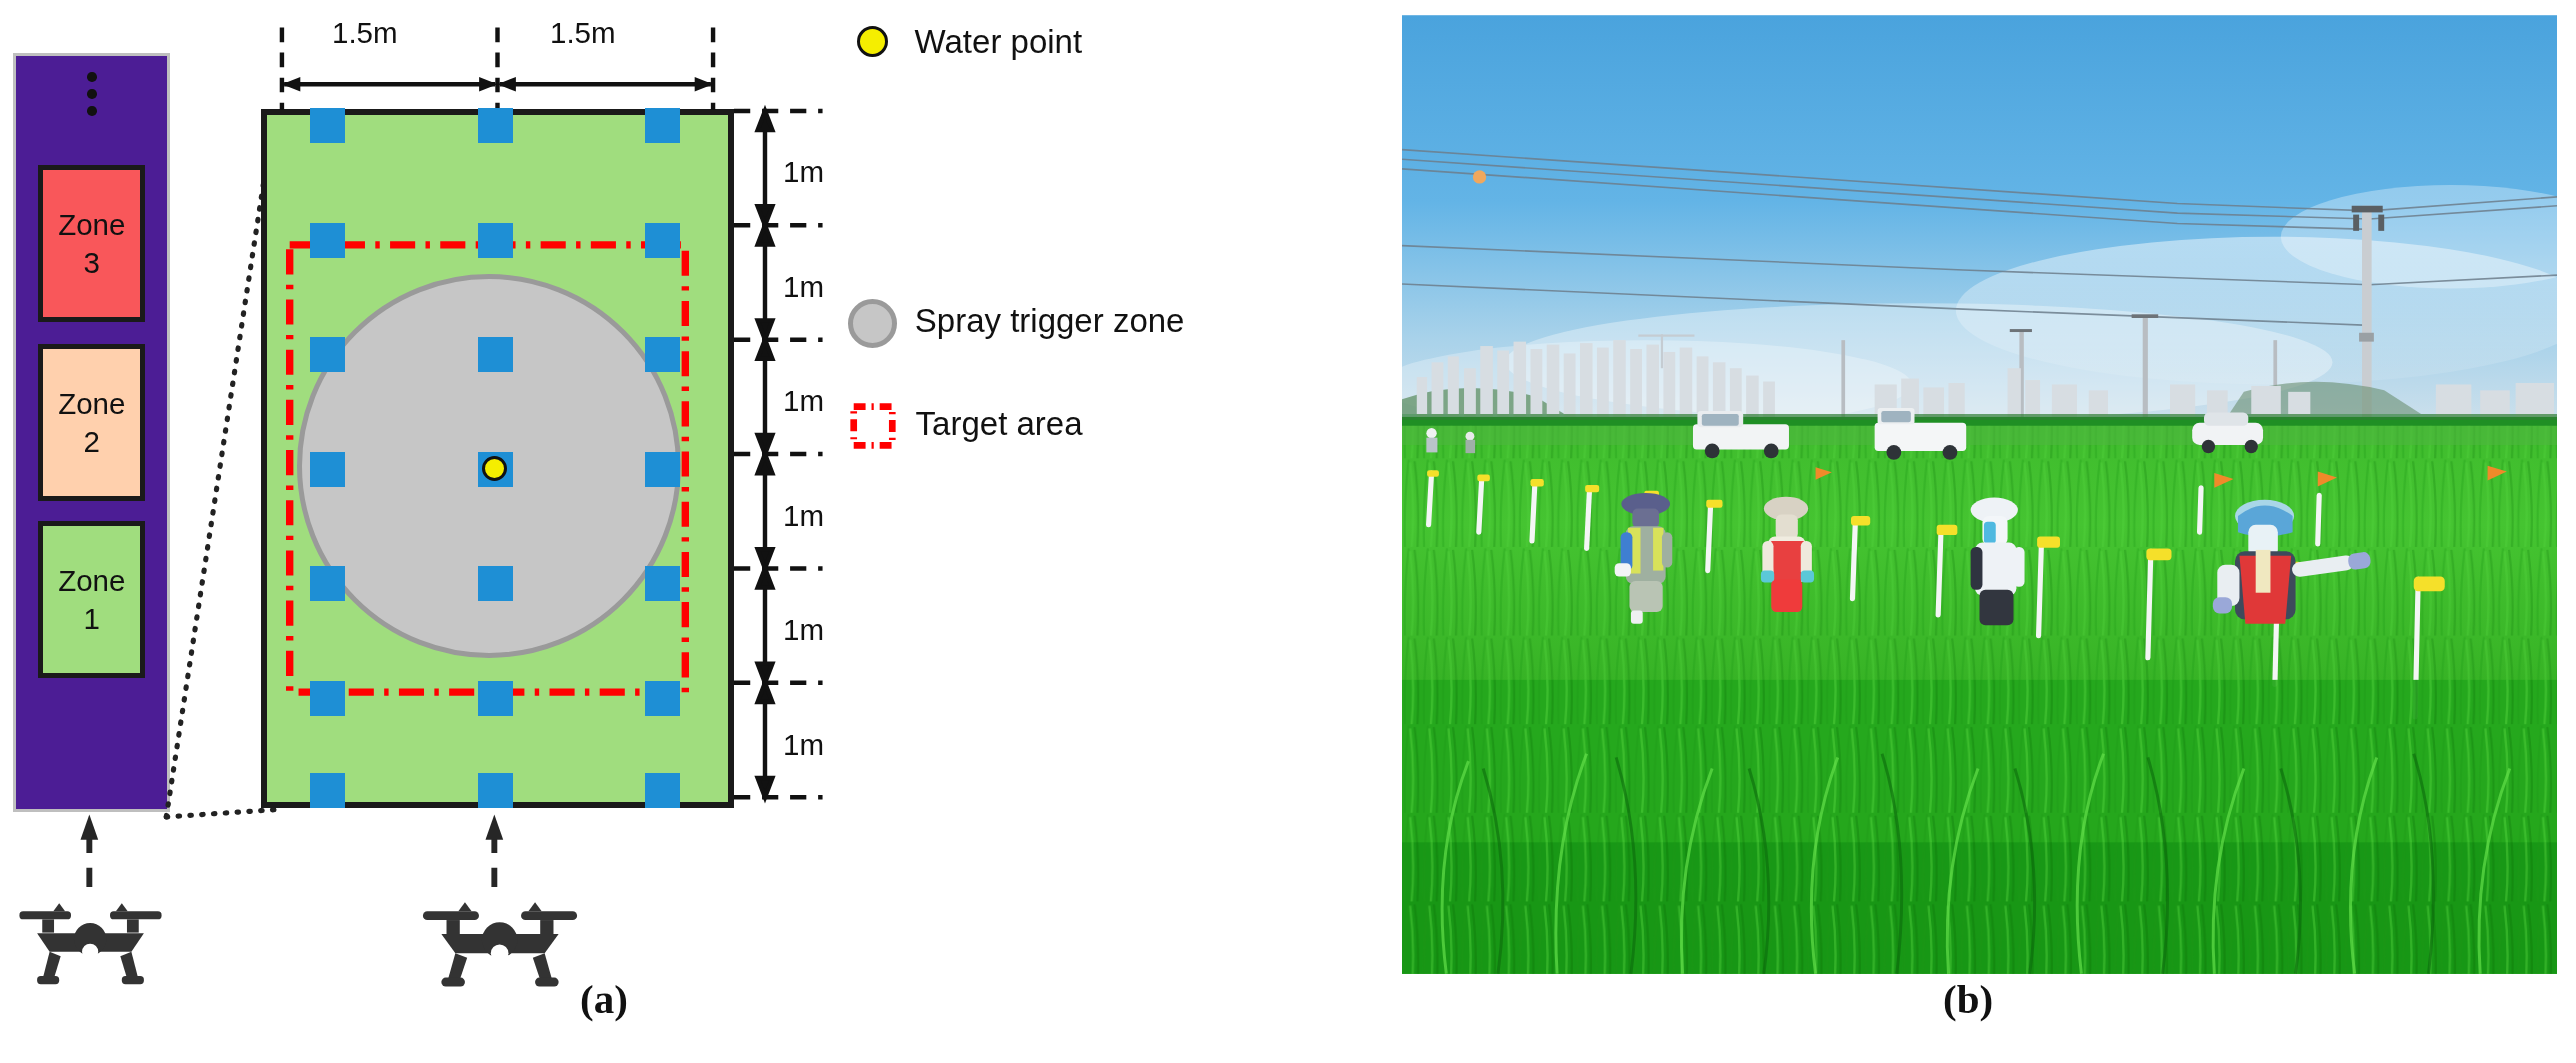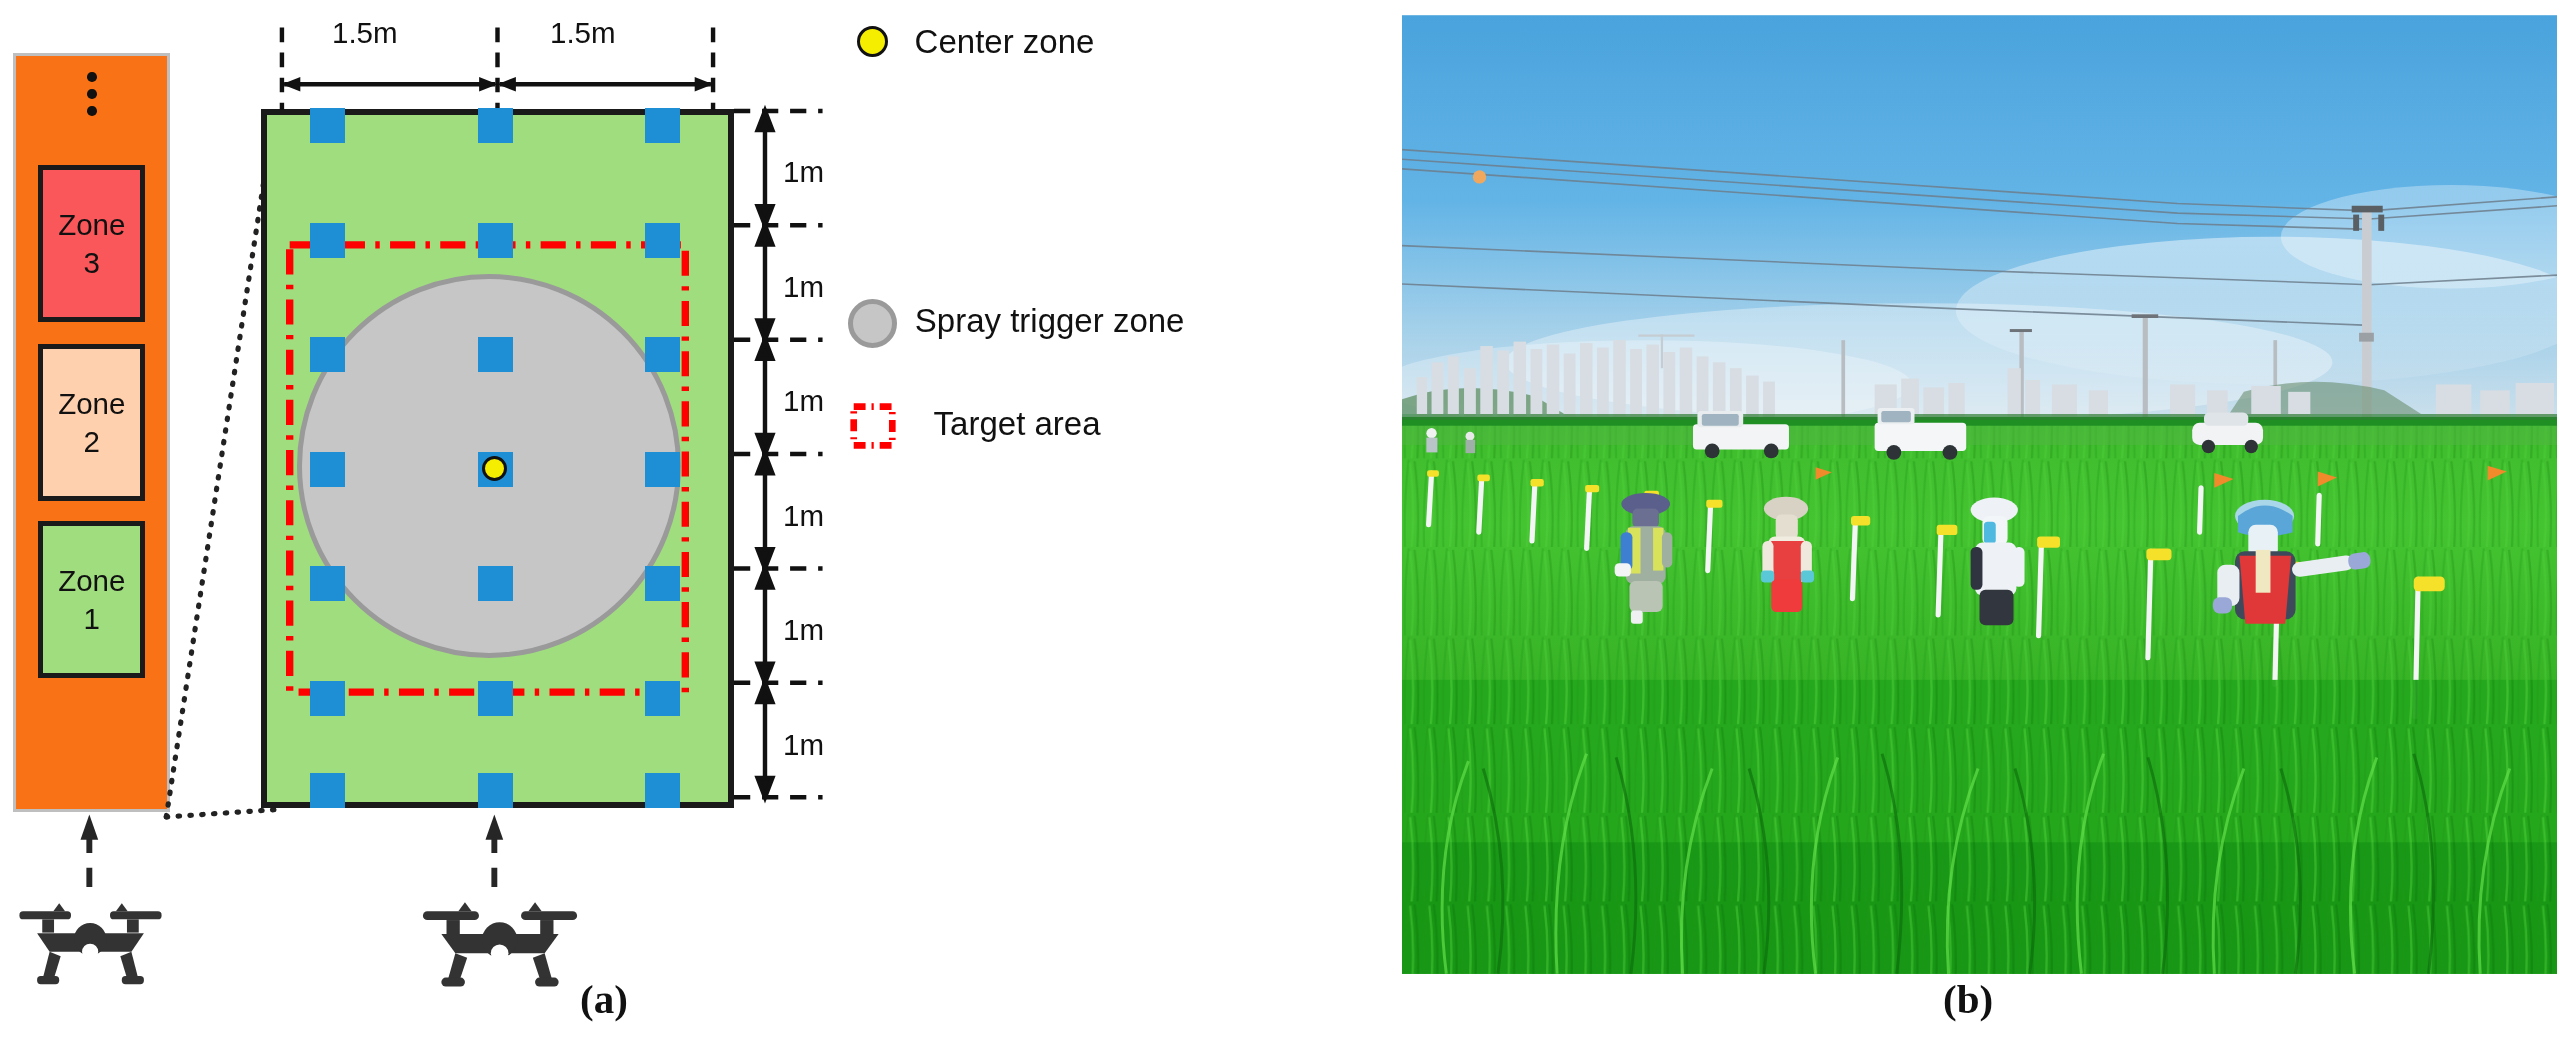--- a/index.html
+++ b/index.html
@@ -6,21 +6,21 @@
   body{width:2576px;height:1064px;position:relative;overflow:hidden;
        font-family:"Liberation Sans","DejaVu Sans",sans-serif;}
 
   .fig{position:absolute;left:0;top:0;width:2576px;height:1064px;}
 
   
   #panel-a{position:absolute;left:0;top:0;width:1300px;height:1064px;}
 
   
   #zone-stack{position:absolute;left:13.3px;top:53px;width:157px;height:759px;
-              border:3.7px solid #bfbfbf;background:#f97316;box-sizing:border-box;}
+              border:3.7px solid #bfbfbf;background:#4c1d95;box-sizing:border-box;}
   .vdots{position:absolute;left:0;top:16.3px;width:100%;text-align:center;
          font-size:34px;line-height:22px;color:#111;font-weight:700;letter-spacing:0;}
   .vdots span{display:block;width:9.6px;height:9.6px;border-radius:50%;background:#111;
               margin:0 auto 7.4px auto;}
   .zone-box{position:absolute;left:22px;width:107px;height:157px;
             border:5.2px solid #1a1a1a;box-sizing:border-box;
             display:flex;flex-direction:column;align-items:center;justify-content:center;
             font-size:29.5px;color:#111;line-height:1.28;}
   #zone-3{top:109px;background:#f9575a;}
   #zone-2{top:288px;background:#ffd0ad;}
@@ -253,34 +253,34 @@
         <path d="M173 95 L184 134 L168 134 L157 101 Z"></path>
         <rect x="33" y="128" width="32" height="12" rx="6"></rect>
         <rect x="160" y="128" width="32" height="12" rx="6"></rect>
       </g>
     </svg>
 
     <div id="legend">
 
       <div class="leg-row" style="left:0;top:0;">
         <div class="leg-swatch sw-circle-yellow"></div>
-        <div class="leg-label">Center zone</div>
+        <div class="leg-label">Water point</div>
       </div>
 
 
       <div class="leg-row" style="left:-8.9px;top:275px;">
         <div class="leg-swatch sw-circle-gray"></div>
         <div class="leg-label" style="margin-left:17.7px;margin-top:4.4px;">Spray trigger zone</div>
       </div>
 
       <div class="leg-row" style="left:-7.4px;top:378px;">
         <svg class="leg-swatch sw-dashdot-red" viewBox="0 0 62 62">
           <rect x="5" y="5" width="52" height="52" fill="none" stroke="#ff0000" stroke-width="9" stroke-dasharray="16 8 3 8"></rect>
         </svg>
-        <div class="leg-label" style="margin-left:38px;margin-top:4.4px;">Target area</div>
+        <div class="leg-label" style="margin-left:20px;margin-top:4.4px;">Target area</div>
       </div>
 
     </div>
 
     <div class="caption" id="cap-a">(a)</div>
   </div>
 
   <div id="photo">
     <svg width="1155" height="959" viewBox="0 0 1564 1298">
       <defs>

